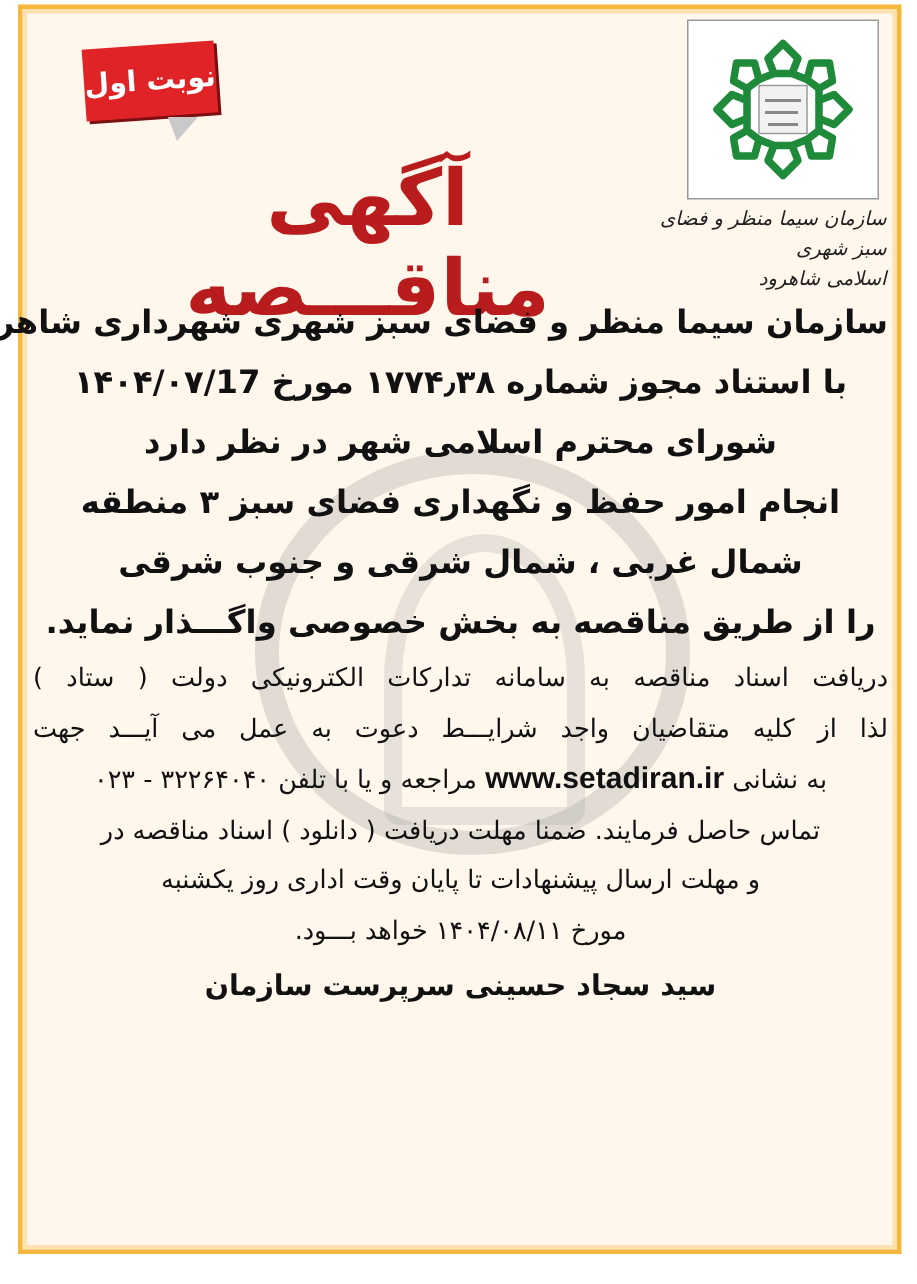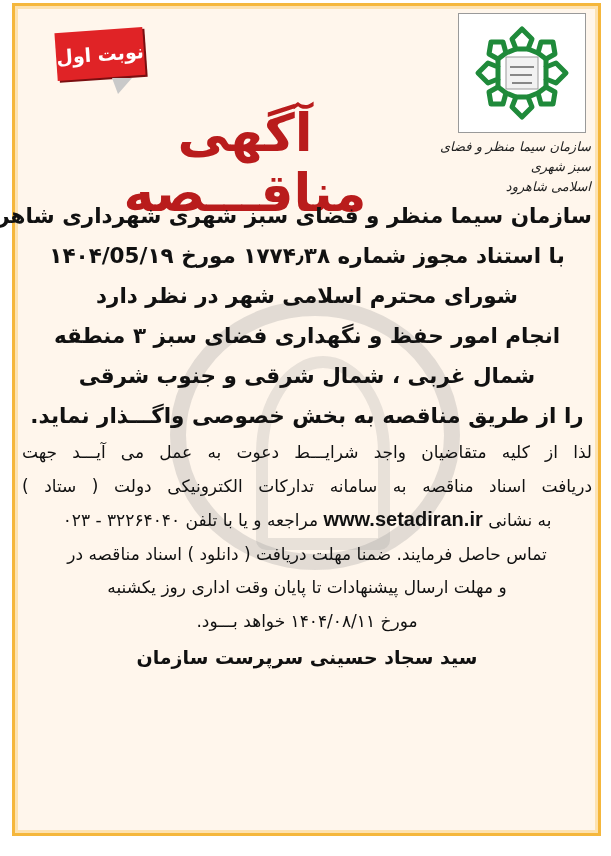--- a/index.html
+++ b/index.html
@@ -66,28 +66,28 @@
   <div>اسلامی شاهرود</div>
 </div>
 
 <div class="badge">نوبت اول</div>
 <div class="badge-tail"></div>
 
 <div class="title">آگهی مناقـــصه</div>
 
 <div class="body">
   <div class="bold-line">سازمان سیما منظر و فضای سبز شهری شهرداری شاهرود</div>
-  <div class="bold-line">با استناد مجوز شماره ۱۷۷۴٫۳۸ مورخ ۱۴۰۴/05/۱۹</div>
+  <div class="bold-line">با استناد مجوز شماره ۱۷۷۴٫۳۸ مورخ ۱۴۰۴/۰۷/17</div>
   <div class="bold-line">شورای محترم اسلامی شهر در نظر دارد</div>
   <div class="bold-line">انجام امور حفظ و نگهداری فضای سبز ۳ منطقه</div>
   <div class="bold-line">شمال غربی ، شمال شرقی و جنوب شرقی</div>
   <div class="bold-line">را از طریق مناقصه به بخش خصوصی واگـــذار نماید.</div>
 
+  <div class="reg-line justify">دریافت اسناد مناقصه به سامانه تدارکات الکترونیکی دولت ( ستاد )</div>
   <div class="reg-line justify">لذا از کلیه متقاضیان واجد شرایـــط دعوت به عمل می آیـــد جهت</div>
-  <div class="reg-line justify">دریافت اسناد مناقصه به سامانه تدارکات الکترونیکی دولت ( ستاد )</div>
   <div class="reg-line">
     <span>به نشانی</span>
     <span class="url">www.setadiran.ir</span>
     <span>مراجعه و یا با تلفن ۳۲۲۶۴۰۴۰ - ۰۲۳</span>
   </div>
   <div class="reg-line">تماس حاصل فرمایند. ضمنا مهلت دریافت ( دانلود ) اسناد مناقصه در</div>
   <div class="reg-line">و مهلت ارسال پیشنهادات تا پایان وقت اداری روز یکشنبه</div>
   <div class="reg-line">مورخ ۱۴۰۴/۰۸/۱۱ خواهد بـــود.</div>
   <div class="sign">سید سجاد حسینی سرپرست سازمان</div>
 </div>

